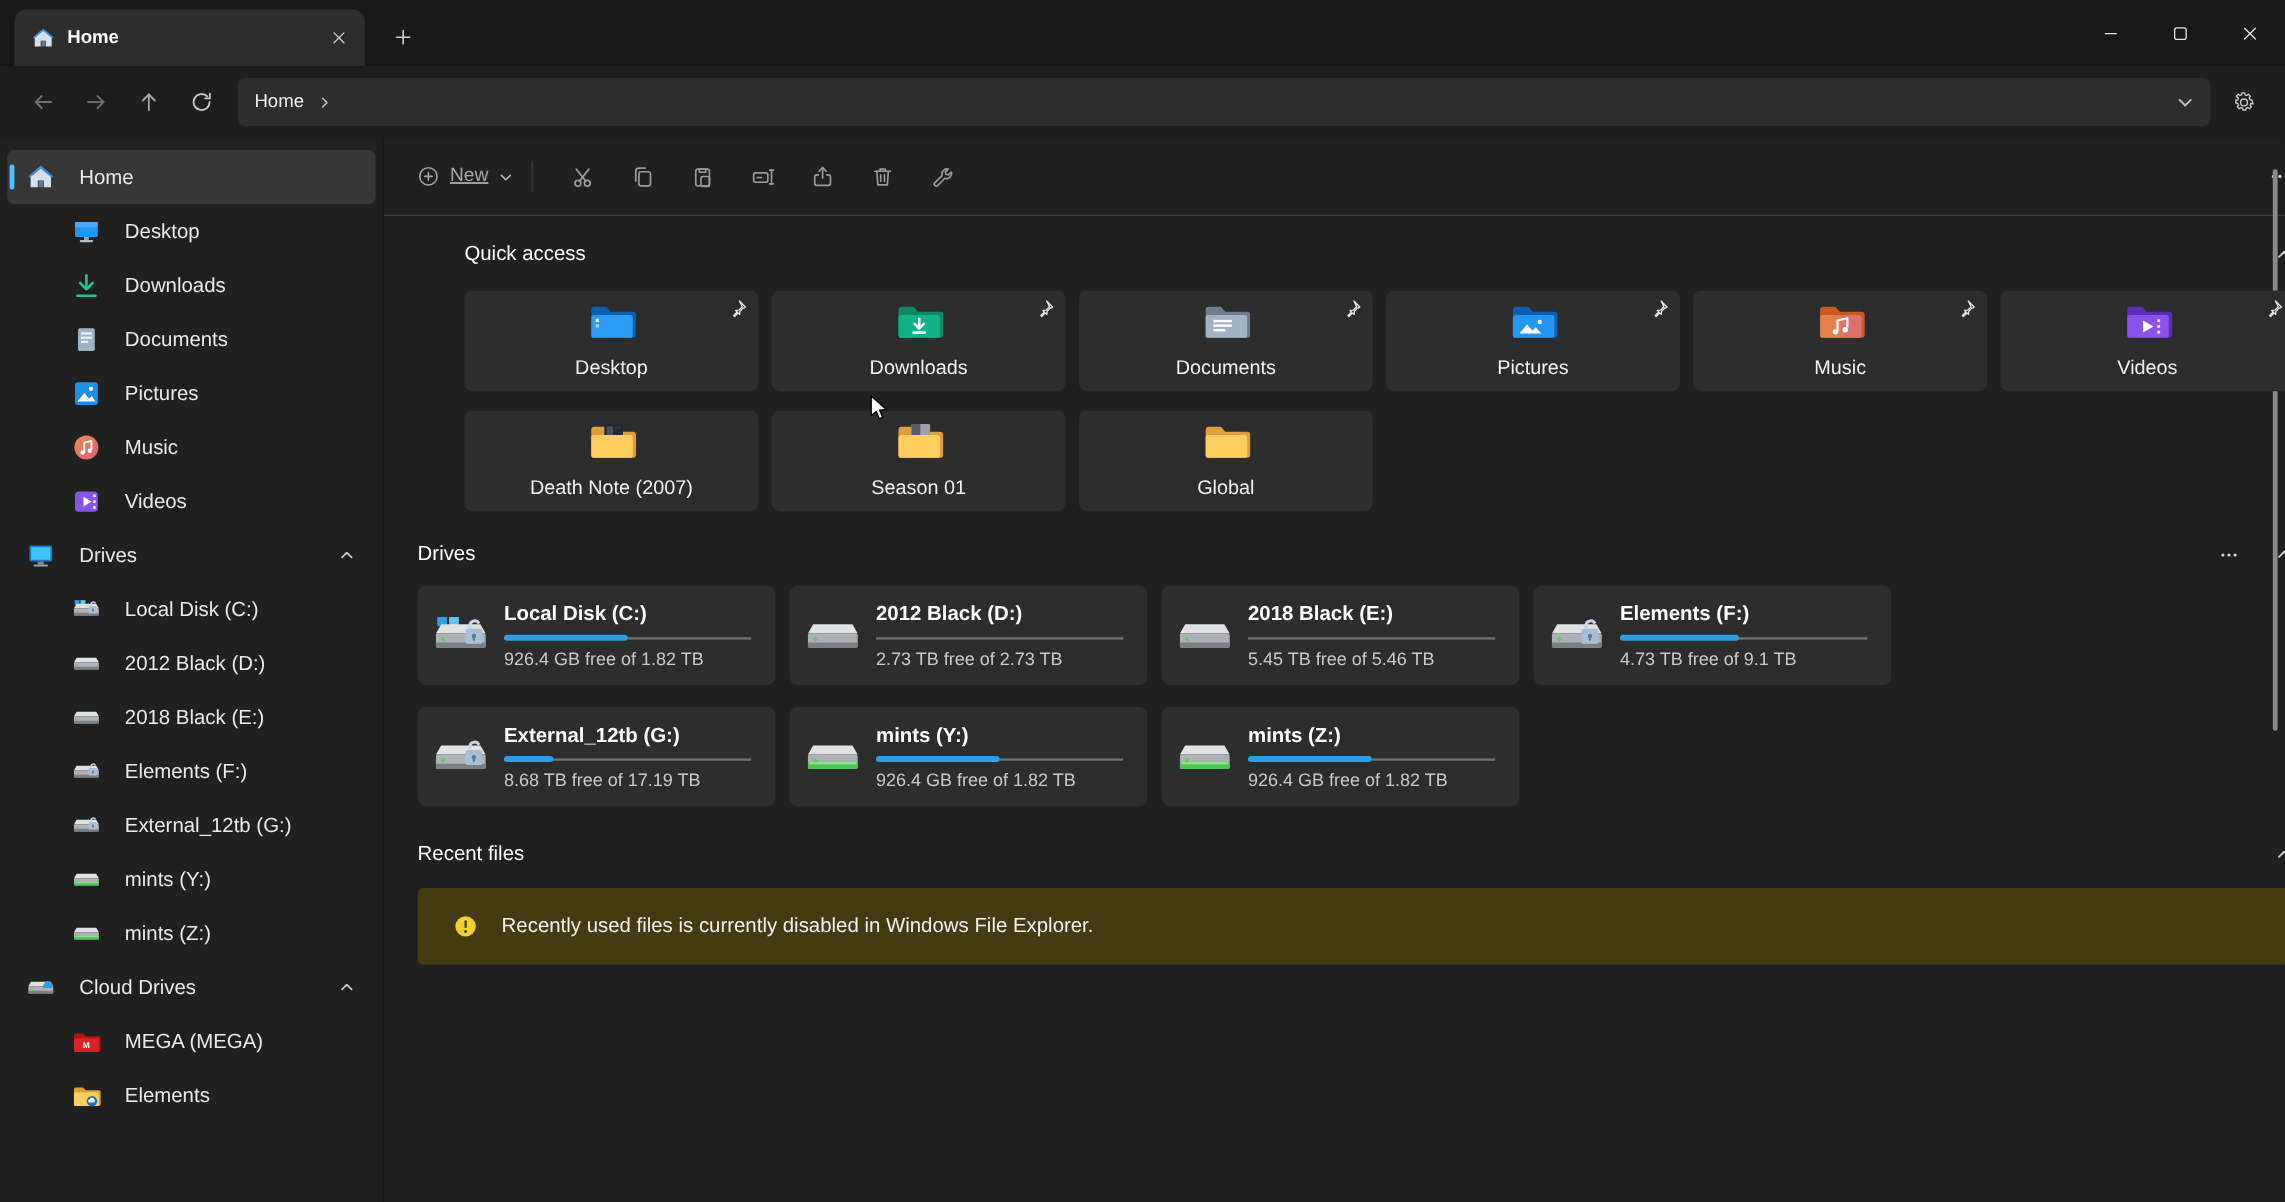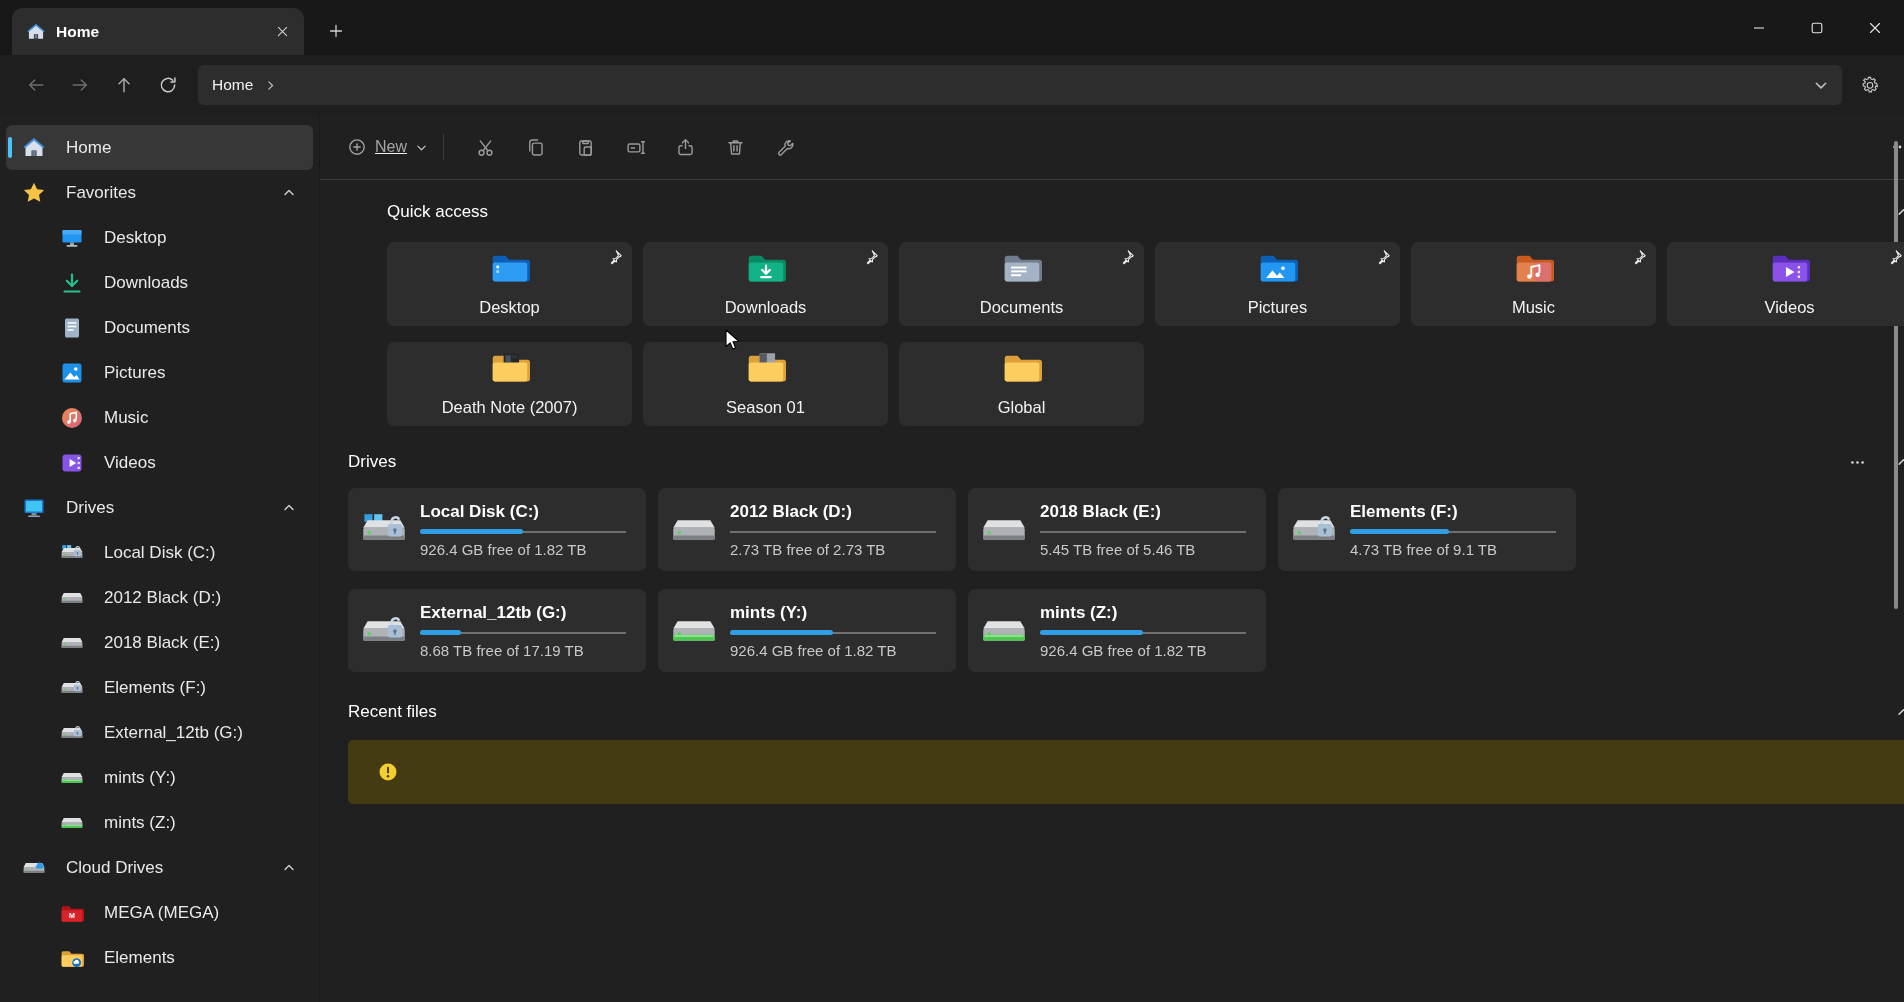--- a/index.html
+++ b/index.html
@@ -230,33 +230,20 @@
         <span class="si-icon">
           <svg viewBox="0 0 24 24">
             <path d="M12 3.4 3.5 10.6V20h6v-5.6h5V20h6v-9.4z" fill="#d7dfeb"></path>
             <path d="M12 2 1.6 10.8l1.2 1.4L12 4.6l9.2 7.6 1.2-1.4z" fill="#3f8cdc"></path>
             <rect x="10.2" y="14.4" width="3.6" height="5.6" fill="#66788a"></rect>
           </svg>
         </span>
         <span class="si-label">Home</span>
 
       </div>
-      <div class="side-item">
-        <span class="si-icon">
-          <svg viewBox="0 0 24 24">
-            <path d="M12 1.8l3.1 6.4 7 .9-5.1 4.8 1.3 6.9L12 17.5l-6.3 3.3 1.3-6.9L1.9 9.1l7-.9z" fill="#f5c445"></path>
-          </svg>
-        </span>
-        <span class="si-label">Favorites</span>
-        <span class="si-chev">
-          <svg viewBox="0 0 12 12">
-            <path d="M2 7.5l4-4 4 4" fill="none" stroke="#cfcfcf" stroke-width="1.4" stroke-linecap="round" stroke-linejoin="round"></path>
-          </svg>
-        </span>
-      </div>
       <div class="side-item lvl1">
         <span class="si-icon">
           <svg viewBox="0 0 24 24">
             <rect x="2.5" y="4" width="19" height="12.5" rx="1.2" fill="#2196f3"></rect>
             <rect x="2.5" y="4" width="19" height="4.5" fill="#64b5f6" opacity=".6"></rect>
             <rect x="10" y="16.5" width="4" height="2.6" fill="#90a4ae"></rect>
             <rect x="6.5" y="19.1" width="11" height="1.7" rx=".8" fill="#b0bec5"></rect>
           </svg>
         </span>
         <span class="si-label">Desktop</span>
@@ -952,20 +939,21 @@
           </span>
         </div>
         <div class="banner">
           <span class="banner-ic">
               <svg viewBox="0 0 20 20">
                 <circle cx="10" cy="10" r="8.5" fill="#f3cf2e"></circle>
                 <rect x="9.1" y="4.8" width="1.9" height="6.6" rx=".95" fill="#433a13"></rect>
                 <circle cx="10" cy="14.3" r="1.25" fill="#433a13"></circle>
               </svg>
             </span>
+          <span class="banner-text">Recently used files is currently disabled in Windows File Explorer.</span>
         </div>
       </div>
 
     </div>
   </div>
 </div>
 
 <div class="cursor">
     <svg viewBox="0 0 24 24">
       <path d="M5 2v16.5l4.2-3.6 2.6 6 2.8-1.2-2.6-5.9 5.6-.6z" fill="#fff" stroke="#000" stroke-width="1.1" stroke-linejoin="round"></path>

